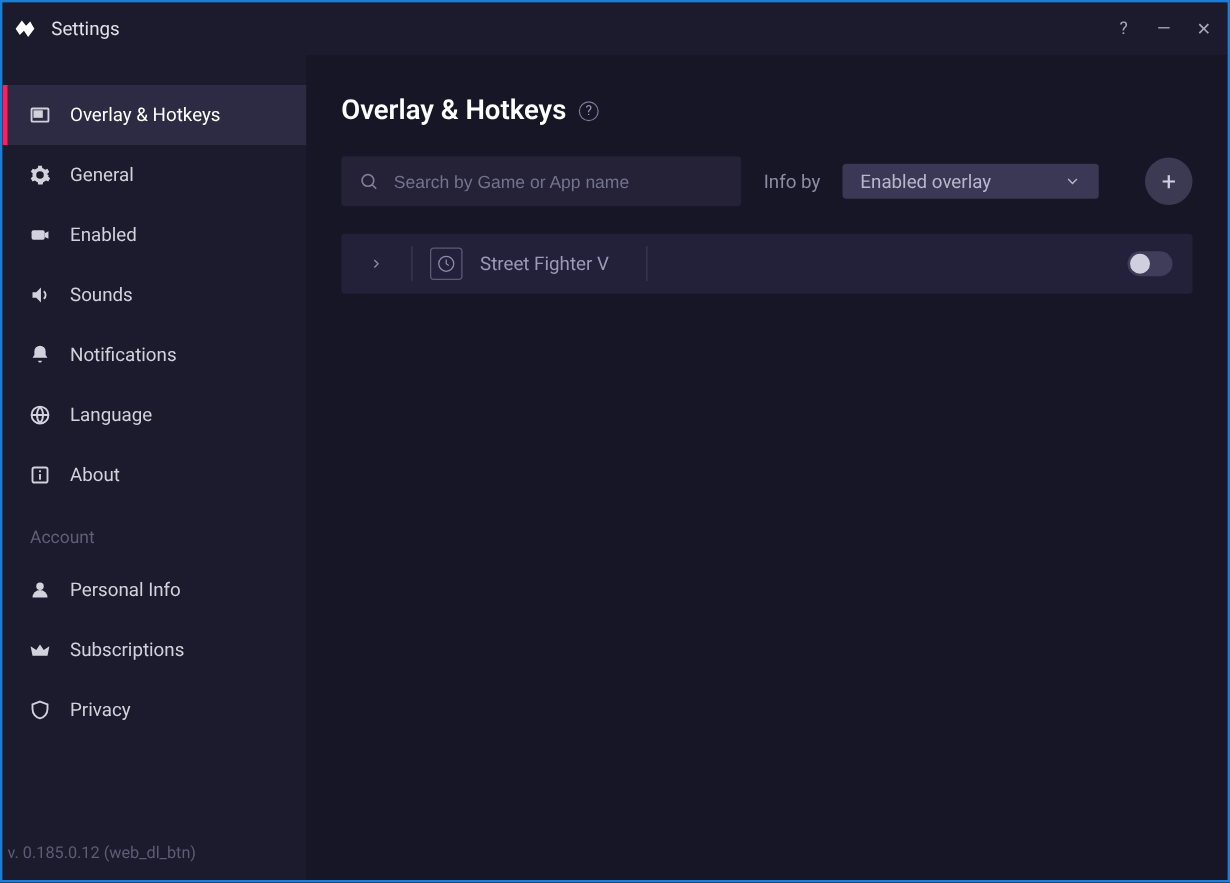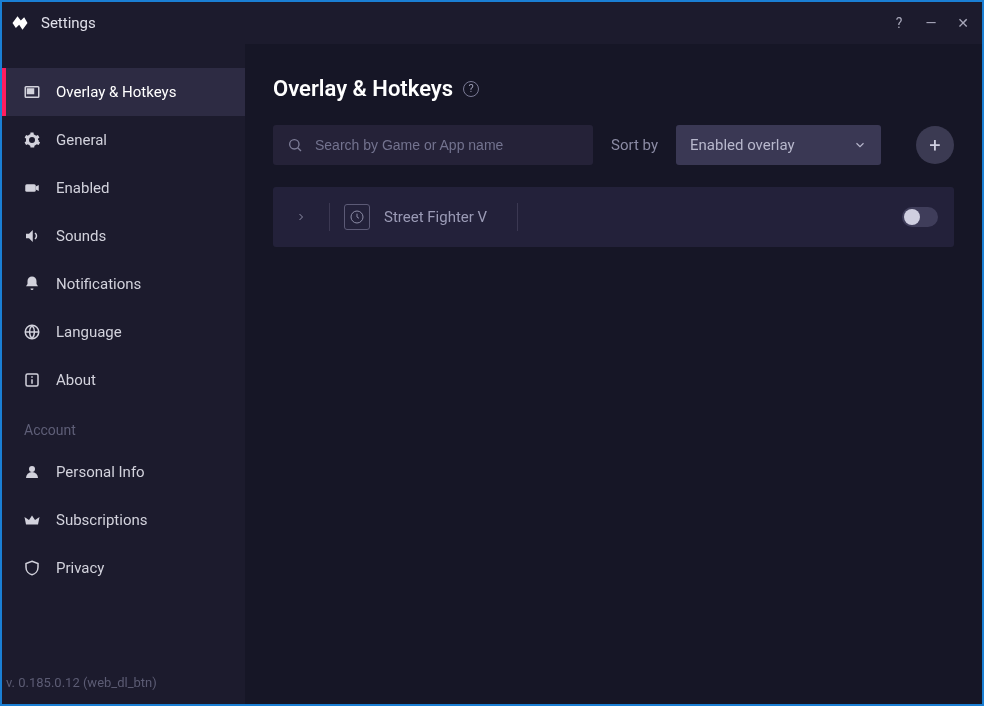--- a/index.html
+++ b/index.html
@@ -104,33 +104,33 @@
     display:flex; align-items:center; padding:0 14px;
   }
   .search-wrap .sicon { color:#7e7e98; margin-right:12px; display:flex; }
   .search-input {
     background:transparent; border:none; outline:none;
     color:#cfcfe0; font-size:14px; flex:1;
   }
   .search-input::placeholder { color:#73738f; }
   .sortby-label { color:#8b8ba4; font-size:15px; }
   .sort-select {
-    height:40px; width:205px;
+    height:28px; width:205px;
     background:#3a3854; border-radius:3px;
     display:flex; align-items:center; justify-content:space-between;
     padding:0 14px; color:#b7b7cc; font-size:15px; cursor:pointer;
   }
   .add-btn {
     width:38px;height:38px;border-radius:50%;
     background:#3b3a52; display:flex;align-items:center;justify-content:center;
     color:#cfcfe0; font-size:20px; cursor:pointer; margin-left:auto;
   }
 
   .game-row {
-    height:60px; background:#23213a; border-radius:3px;
+    height:48px; background:#23213a; border-radius:3px;
     display:flex; align-items:center; padding:0 16px 0 22px;
     color:#a2a2bd;
   }
   .game-row .chevron { width:20px; color:#9090a8; }
   .game-row .divider { width:1px; height:28px; background:#3b3852; margin:0 14px; }
   .game-row .gameicon {
     width:26px;height:26px;border:1px solid #5c5a76;border-radius:3px;
     display:flex;align-items:center;justify-content:center; color:#8c8ca6; font-size:14px;
   }
   .game-row .gamename { margin-left:14px; font-size:15px; color:#9a9ab5; }
@@ -277,21 +277,21 @@
     <div class="controls-row">
       <div class="search-wrap">
         <span class="sicon">
           <svg width="16" height="16" viewBox="0 0 24 24" fill="none" stroke="currentColor" stroke-width="2">
               <circle cx="11" cy="11" r="7"></circle>
               <path d="M21 21l-5-5"></path>
             </svg>
         </span>
         <input class="search-input" placeholder="Search by Game or App name" style="">
       </div>
-      <span class="sortby-label">Sort by</span>
+      <span class="sortby-label">Info by</span>
       <div class="sort-select">
         <span>Enabled overlay</span>
         <span>
           <svg width="14" height="14" viewBox="0 0 24 24" fill="none" stroke="currentColor" stroke-width="2">
               <path d="M6 9l6 6 6-6"></path>
             </svg>
         </span>
       </div>
       <div class="add-btn">
         <span>+</span>

